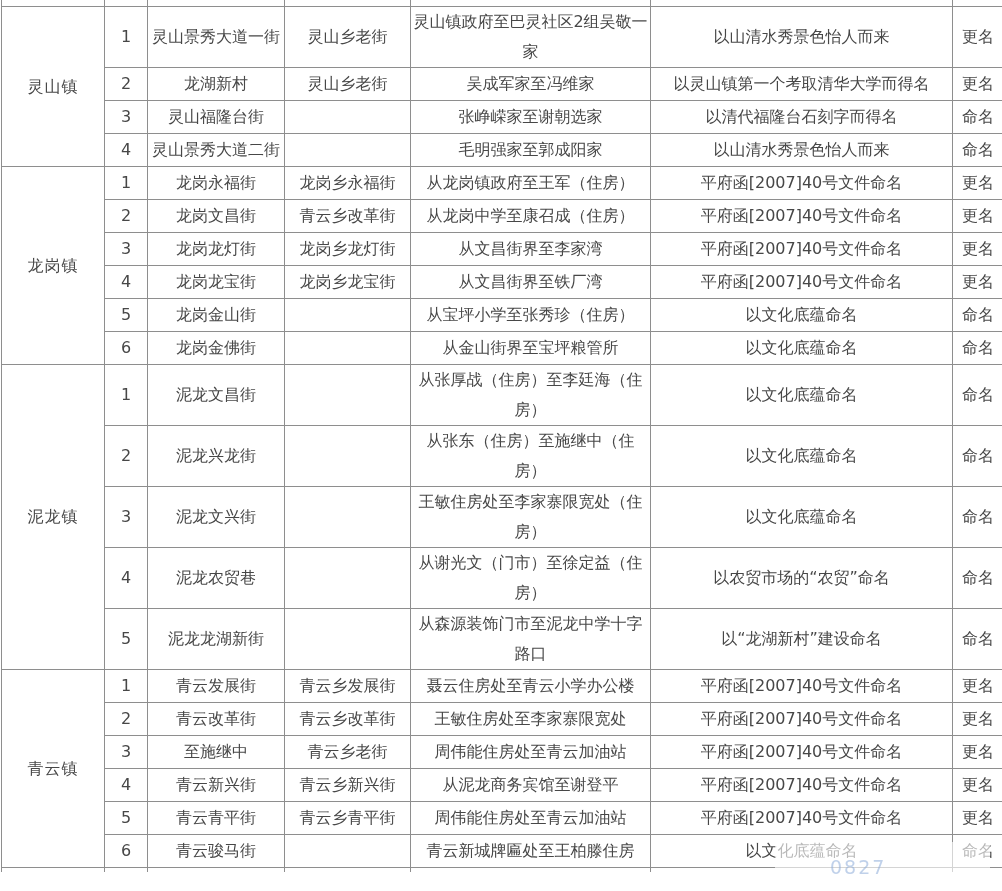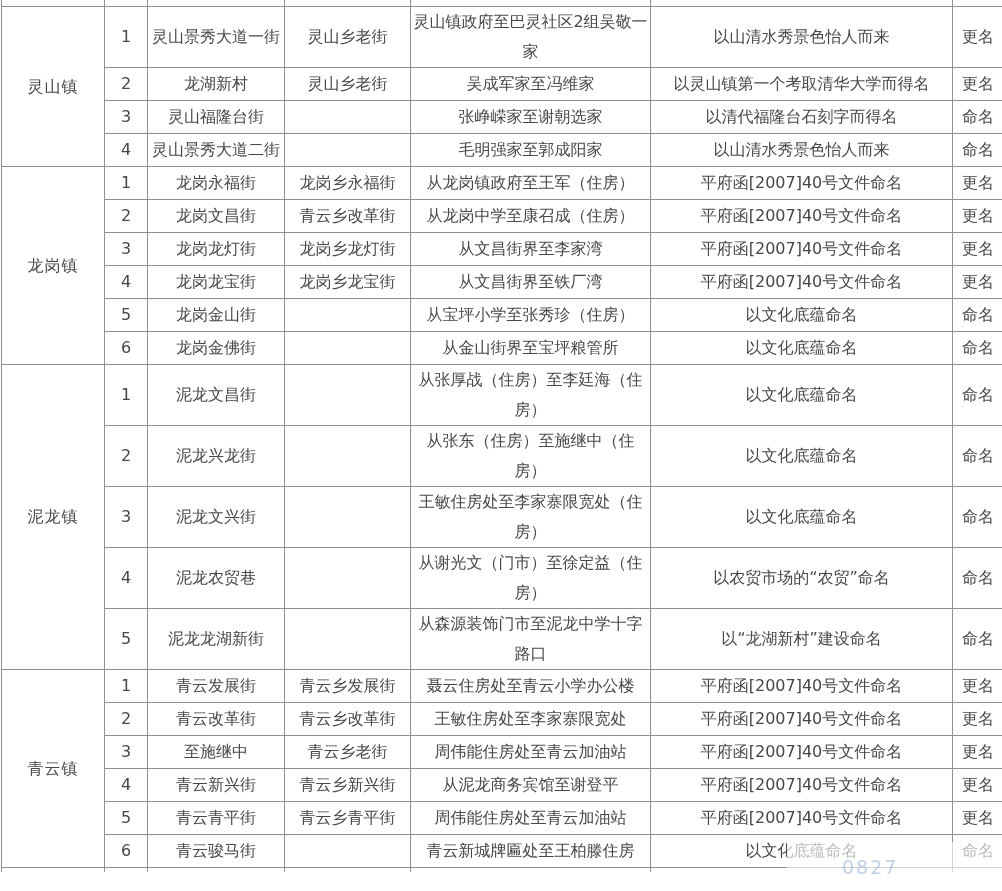--- a/index.html
+++ b/index.html
@@ -33,21 +33,21 @@
     word-break: break-all;
   }
   tr.data-row { height: 33px; }
   td.town-cell { font-size: 16px; letter-spacing: 1px; }
   td.col-location { padding: 0 3px; line-height: 31px; margin-left: 44px; }
   td.col-reason { padding: 0 3px; }
   tr.partial-top td { height: 6px; line-height: 6px; border-top: none; }
   tr.partial-bottom td { height: 4px; line-height: 4px; border-bottom: none; }
   .watermark {
     position: absolute;
-    right: 0;
+    right: 12px;
     bottom: 0;
     width: 215px;
     height: 49px;
     background: rgba(255, 255, 255, 0.62);
     display: flex;
     align-items: center;
     justify-content: flex-start;
     padding-left: 55px;
     box-sizing: border-box;
     pointer-events: none;

